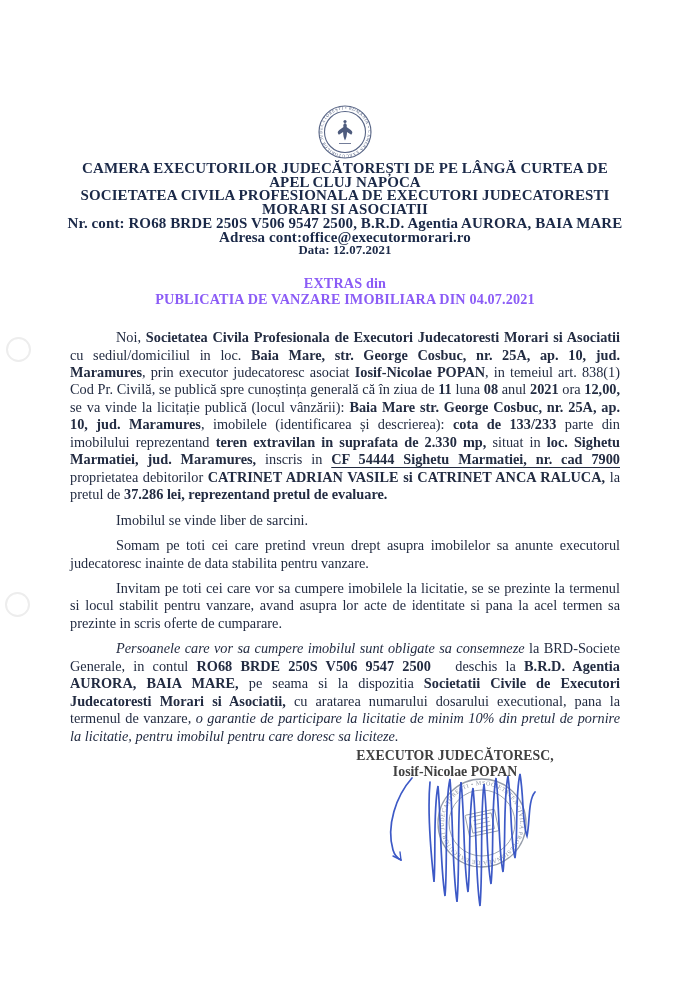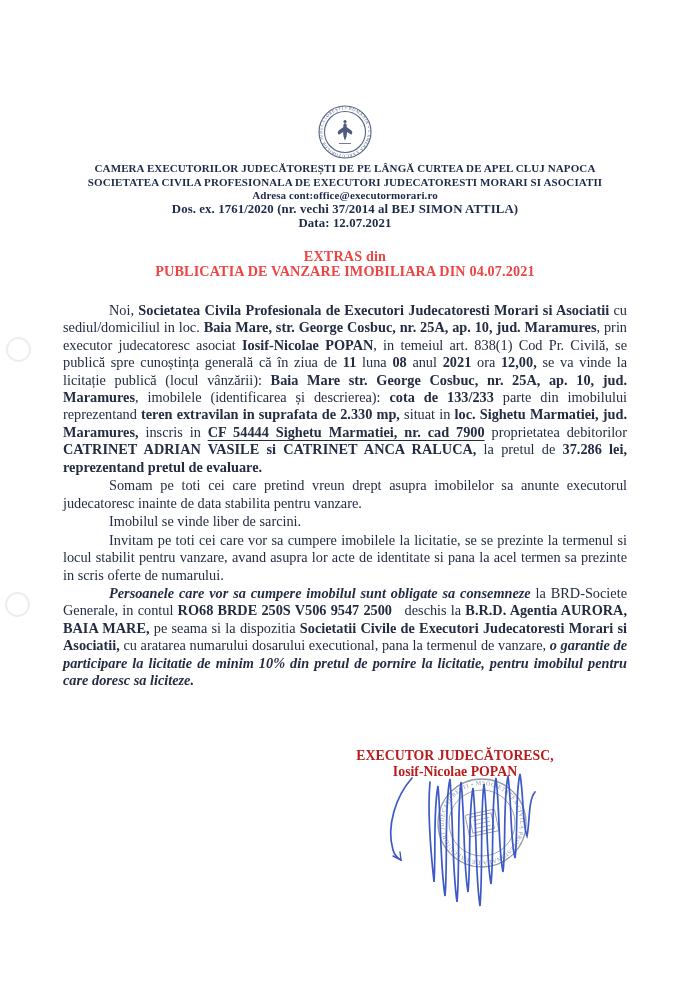--- a/index.html
+++ b/index.html
@@ -9,37 +9,37 @@
     background:#ffffff;
     overflow:hidden;
     font-family:"Liberation Serif","DejaVu Serif",serif;
     color:#222b40;
     box-sizing:border-box;
     padding:104px 52px 0 62px;
   }
   
   .letterhead{text-align:center;color:#1b2948;}
   .seal-wrap{height:56px;display:flex;justify-content:center;align-items:center;margin-bottom:2px;}
-  .letterhead-line{font-weight:bold;font-size:11px;line-height:13.7px;letter-spacing:.1px;}
+  .letterhead-line{font-weight:bold;font-size:15px;line-height:13.7px;letter-spacing:.1px;}
   .letterhead-line.big{font-size:12.8px;}
   
-  .title-block{text-align:center;margin-top:18px;color:#ef4444;}
+  .title-block{text-align:center;margin-top:18px;color:#8b5cf6;}
   .title-line{font-weight:bold;font-size:14.2px;line-height:15.6px;letter-spacing:.15px;}
   
   .doc-body{margin-top:22px;}
   .para{
-    margin:1px;text-align:justify;text-indent:46px;
+    margin:8px;text-align:justify;text-indent:46px;
     font-size:14.3px;line-height:17.45px;color:#232c42;
   }
   .seg-r{font-weight:normal;}
   .seg-b{font-weight:bold;}
-  .seg-bi{font-weight:bold;font-style:italic;}
+  .seg-bi{font-weight:normal;font-style:italic;}
   .seg-bu{font-weight:bold;text-decoration:underline;text-underline-offset:2.5px;}
   
-  .sig-block{position:absolute;left:330px;top:748px;width:250px;text-align:center;color:#b91c1c;}
+  .sig-block{position:absolute;left:330px;top:748px;width:250px;text-align:center;color:#404040;}
   .sig-role{font-weight:bold;font-size:13.8px;line-height:16px;}
   .sig-name{font-weight:bold;font-size:13.8px;line-height:16px;}
   .stamp-sig{position:absolute;left:370px;top:766px;pointer-events:none;}
   
   .hole{position:absolute;width:21px;height:21px;border-radius:50%;
     border:2.5px solid #ededed;background:#ffffff;}
   .hole-top{left:6px;top:337px;}
   .hole-bottom{left:5px;top:592px;}
 </style>
 </head>
@@ -65,35 +65,35 @@
         </text>
         <g fill="#3b4a70" stroke="#3b4a70" opacity="0.9">
           <circle cx="29" cy="18.5" r="1.6" stroke="none"></circle>
           <path stroke="none" d="M29 20 c-1.6 1 -2.1 2.6 -1.5 4.1 l-4.2 3 c-2 1.5 -2 3.1 -.4 4.6 l4.2 -2.6 c0 3 .6 6.2 1.9 8.3 c1.4 -2.1 2 -5.3 2 -8.3 l4.2 2.6 c1.6 -1.5 1.6 -3.1 -.4 -4.6 l-4.2 -3 c.6 -1.5 .1 -3.1 -1.6 -4.1 z"></path>
           <path fill="none" stroke-width=".8" d="M23 40.5 h12"></path>
         </g>
       </svg>
     </div>
     <div class="letterhead-line">CAMERA EXECUTORILOR JUDECĂTOREȘTI DE PE LÂNGĂ CURTEA DE APEL CLUJ NAPOCA</div>
     <div class="letterhead-line">SOCIETATEA CIVILA PROFESIONALA DE EXECUTORI JUDECATORESTI MORARI SI ASOCIATII</div>
+    <div class="letterhead-line">Nr. cont: RO68 BRDE 250S V506 9547 2500, B.R.D. Agentia AURORA, BAIA MARE</div>
     <div class="letterhead-line">Adresa cont:office@executormorari.ro</div>
-    <div class="letterhead-line big">Dos. ex. 1761/2020 (nr. vechi 37/2014 al BEJ SIMON ATTILA)</div>
     <div class="letterhead-line big">Data: 12.07.2021</div>
   </header>
 
   <div class="title-block">
     <div class="title-line">EXTRAS din</div>
     <div class="title-line">PUBLICATIA DE VANZARE IMOBILIARA DIN 04.07.2021</div>
   </div>
 
   <main class="doc-body">
     <p class="para"><span class="seg-r">Noi, </span><span class="seg-b">Societatea Civila Profesionala de Executori Judecatoresti Morari si Asociatii</span><span class="seg-r"> cu sediul/domiciliul in loc. </span><span class="seg-b">Baia Mare, str. George Cosbuc, nr. 25A, ap. 10, jud. Maramures</span><span class="seg-r">, prin executor judecatoresc asociat </span><span class="seg-b">Iosif-Nicolae POPAN</span><span class="seg-r">, in temeiul art. 838(1) Cod Pr. Civilă, se publică spre cunoștința generală că în ziua de </span><span class="seg-b">11</span><span class="seg-r"> luna </span><span class="seg-b">08</span><span class="seg-r"> anul </span><span class="seg-b">2021</span><span class="seg-r"> ora </span><span class="seg-b">12,00,</span><span class="seg-r"> se va vinde la licitație publică (locul vânzării): </span><span class="seg-b">Baia Mare str. George Cosbuc, nr. 25A, ap. 10, jud. Maramures</span><span class="seg-r">, imobilele (identificarea și descrierea): </span><span class="seg-b">cota de 133/233</span><span class="seg-r"> parte din imobilului reprezentand </span><span class="seg-b">teren extravilan in suprafata de 2.330 mp,</span><span class="seg-r"> situat in </span><span class="seg-b">loc. Sighetu Marmatiei, jud. Maramures,</span><span class="seg-r"> inscris in </span><span class="seg-bu">CF 54444 Sighetu Marmatiei, nr. cad 7900</span><span class="seg-r"> proprietatea debitorilor </span><span class="seg-b">CATRINET ADRIAN VASILE si CATRINET ANCA RALUCA,</span><span class="seg-r"> la pretul de </span><span class="seg-b">37.286 lei,</span><span class="seg-r"> </span><span class="seg-b">reprezentand pretul de evaluare.</span></p>
+    <p class="para"><span class="seg-r">Imobilul se vinde liber de sarcini.</span></p>
     <p class="para"><span class="seg-r">Somam pe toti cei care pretind vreun drept asupra imobilelor sa anunte executorul judecatoresc inainte de data stabilita pentru vanzare.</span></p>
-    <p class="para"><span class="seg-r">Imobilul se vinde liber de sarcini.</span></p>
-    <p class="para"><span class="seg-r">Invitam pe toti cei care vor sa cumpere imobilele la licitatie, se se prezinte la termenul si locul stabilit pentru vanzare, avand asupra lor acte de identitate si pana la acel termen sa prezinte in scris oferte de numarului.</span></p>
+    <p class="para"><span class="seg-r">Invitam pe toti cei care vor sa cumpere imobilele la licitatie, se se prezinte la termenul si locul stabilit pentru vanzare, avand asupra lor acte de identitate si pana la acel termen sa prezinte in scris oferte de cumparare.</span></p>
     <p class="para"><span class="seg-bi">Persoanele care vor sa cumpere imobilul sunt obligate sa consemneze</span><span class="seg-r"> la BRD-Societe Generale, in contul </span><span class="seg-b">RO68 BRDE 250S V506 9547 2500</span><span class="seg-r">&nbsp;&nbsp; deschis la </span><span class="seg-b">B.R.D. Agentia AURORA, BAIA MARE,</span><span class="seg-r"> pe seama si la dispozitia </span><span class="seg-b">Societatii Civile de Executori Judecatoresti Morari si Asociatii,</span><span class="seg-r"> cu aratarea numarului dosarului executional, pana la termenul de vanzare, </span><span class="seg-bi">o garantie de participare la licitatie de minim 10% din pretul de pornire la licitatie, pentru imobilul pentru care doresc sa liciteze.</span></p>
   </main>
 
   <div class="sig-block">
     <div class="sig-role">EXECUTOR JUDECĂTORESC,</div>
     <div class="sig-name">Iosif-Nicolae POPAN</div>
   </div>
 
   <svg class="stamp-sig" width="250" height="150" viewBox="0 0 250 150" aria-hidden="true">
 

